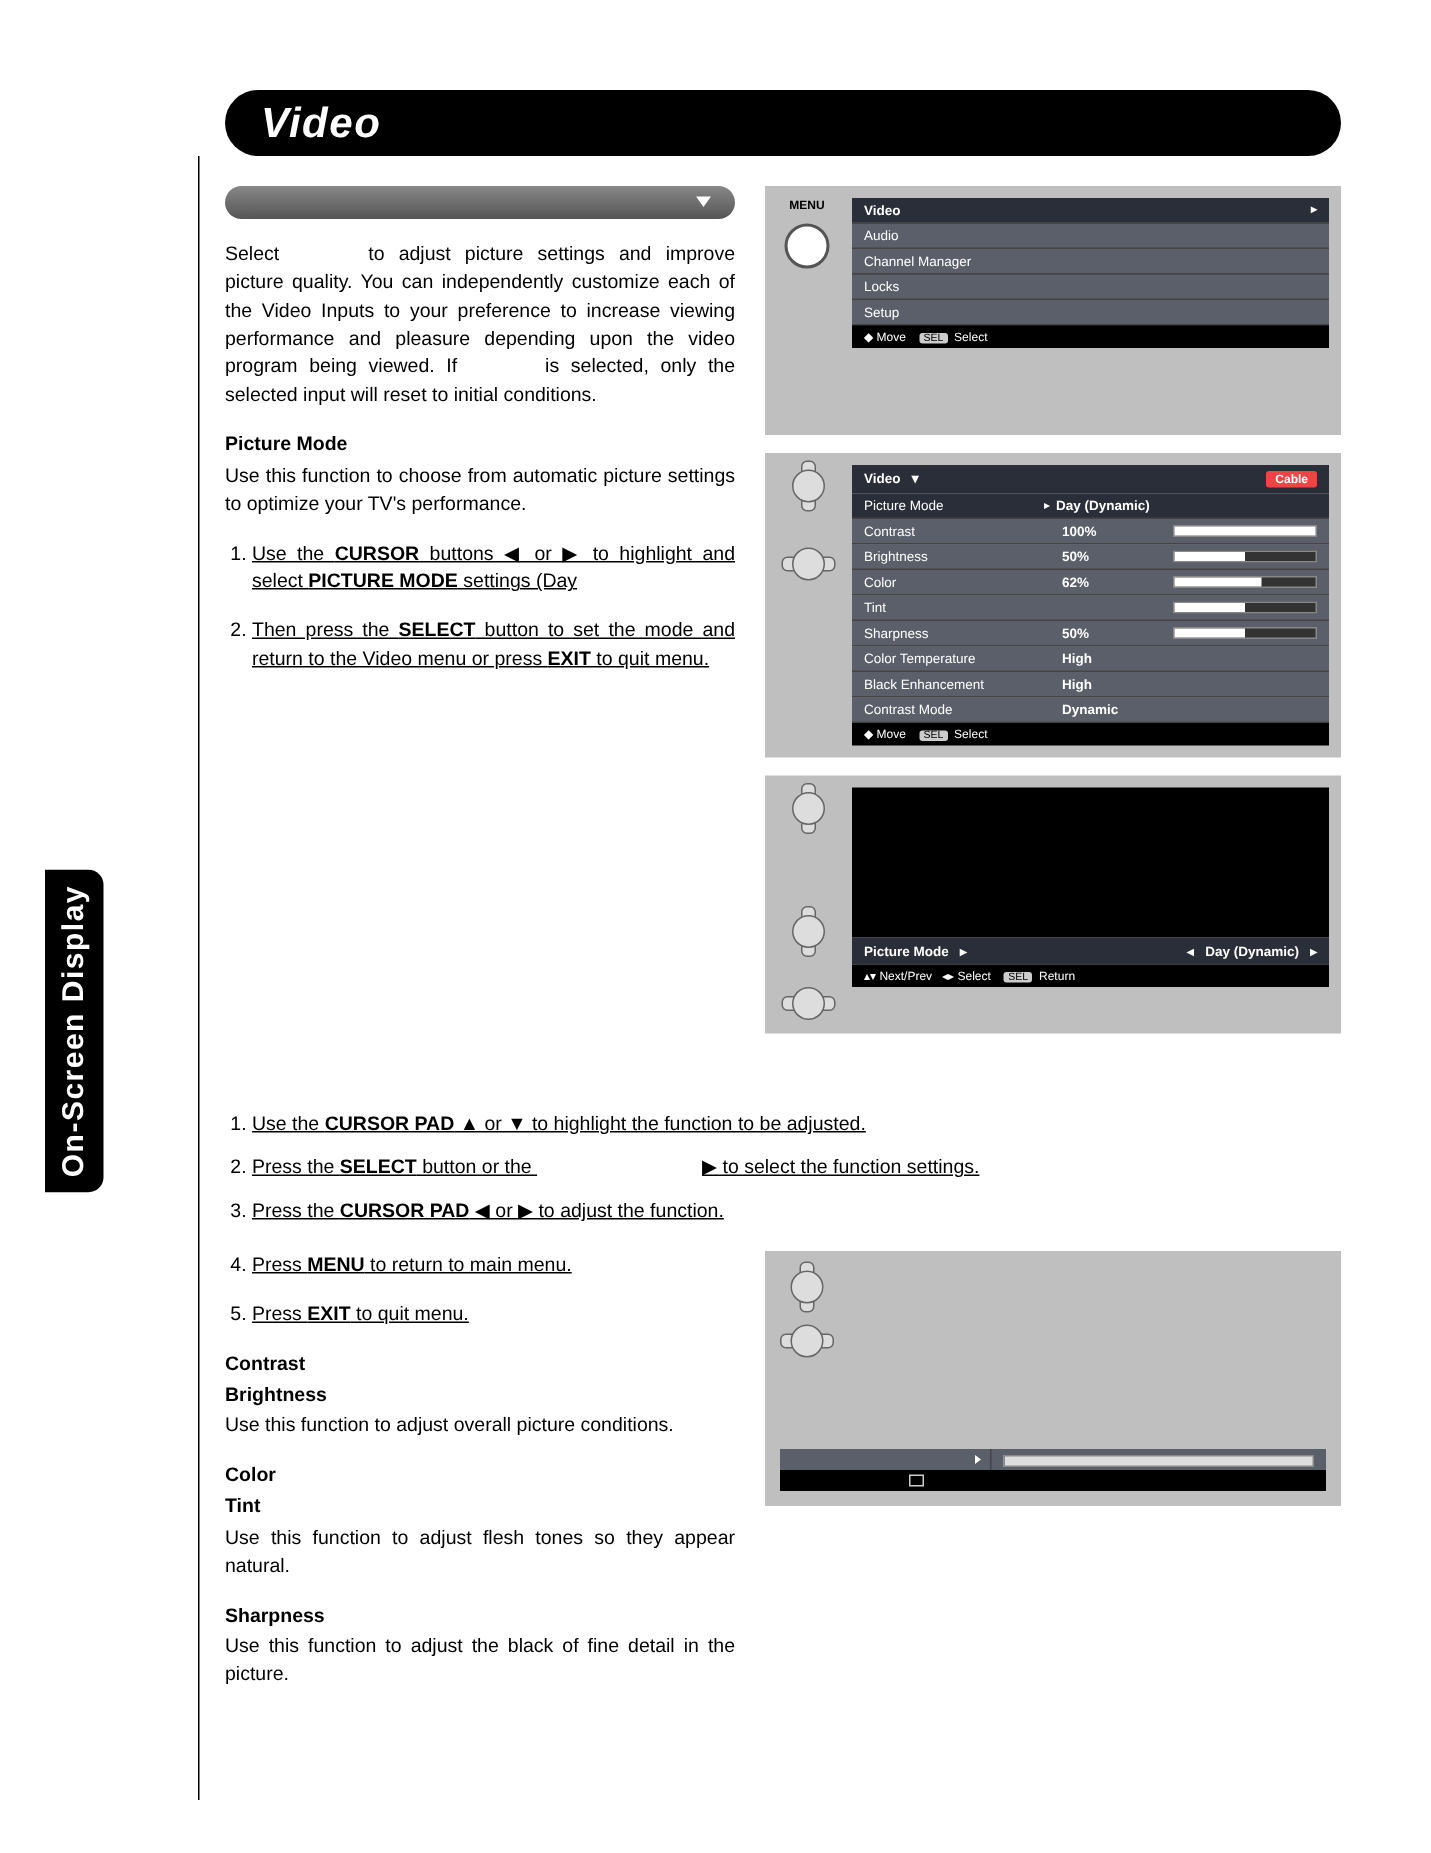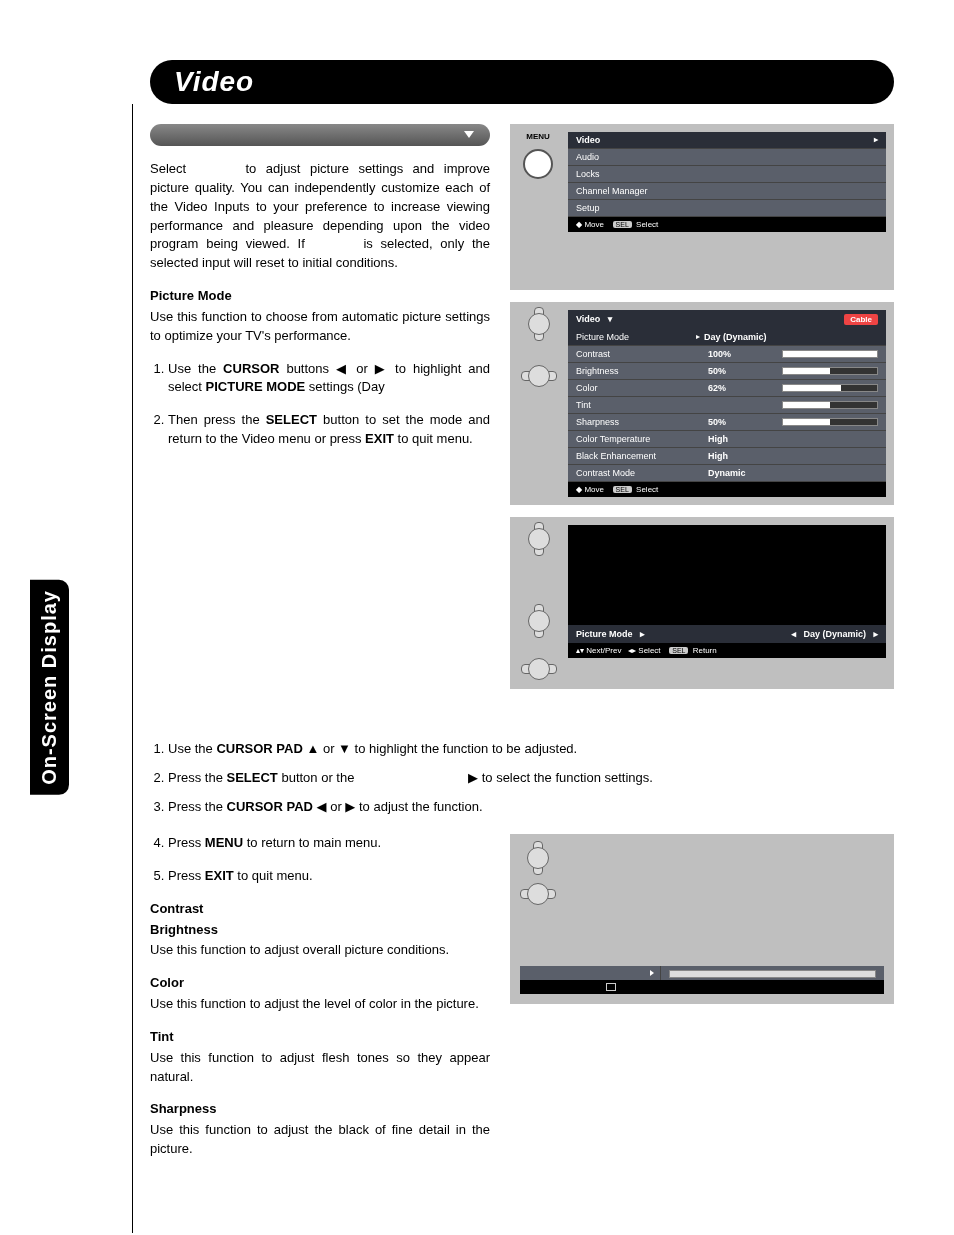--- a/index.html
+++ b/index.html
@@ -8,21 +8,21 @@
 .header-bar { background:#000; color:#fff; border-radius:22px; padding:6px 24px; margin-left:60px; margin-bottom:20px; }
 .header-bar h1 { margin:0; font-size:28px; font-weight:900; font-style:italic; letter-spacing:1px; }
 .content { display:flex; gap:20px; margin-left:60px; }
 .left-col { width:340px; font-size:13px; line-height:1.45; position:relative; }
 .left-col .vline { position:absolute; left:-18px; top:-20px; bottom:-870px; width:1px; background:#000; }
 .pill { background:linear-gradient(to bottom,#888,#555); color:#fff; border-radius:14px; height:22px; position:relative; margin-bottom:14px; }
 .pill .tri { position:absolute; right:16px; top:7px; width:0; height:0; border-left:5px solid transparent; border-right:5px solid transparent; border-top:7px solid #fff; }
 p { margin:0 0 14px; text-align:justify; }
 .subhead { font-weight:900; margin-bottom:2px; }
 ol { margin:0 0 14px 18px; padding:0; }
-ol li { margin-bottom:14px; text-align:justify; }
+ol li { margin-bottom:14px; text-align:justify;text-decoration:underline; }
 .right-col { flex:1; }
 .osd-panel { background:#bfbfbf; padding:8px; margin-bottom:12px; font-size:9px; color:#fff; }
 .osd-inner { display:flex; gap:10px; }
 .remote-col { width:40px; display:flex; flex-direction:column; align-items:center; gap:8px; color:#000; }
 .menu-label { font-size:8px; font-weight:bold; color:#000; }
 .circ-btn { width:26px; height:26px; border:2px solid #555; border-radius:50%; background:#fff; display:inline-block; }
 .dpad { width:34px; height:26px; position:relative; }
 .dpad .c { position:absolute; left:7px; top:3px; width:20px; height:20px; border:1px solid #666; border-radius:50%; background:#ddd; }
 .dpad .h { position:absolute; left:0; top:9px; width:34px; height:8px; border:1px solid #666; border-radius:4px; background:#ddd; }
 .dpad .v { position:absolute; left:13px; top:-3px; width:8px; height:32px; border:1px solid #666; border-radius:4px; background:#ddd; }
@@ -100,24 +100,24 @@
           <div style="flex:1">
             <div class="menu-box">
               <div class="menu-row sel">
                   <span>Video</span>
                   <span class="arrow">▸</span>
                 </div>
               <div class="menu-row">
                   <span>Audio</span>
                 </div>
               <div class="menu-row">
+                  <span>Channel Manager</span>
+                </div>
+              <div class="menu-row">
                   <span>Locks</span>
-                </div>
-              <div class="menu-row">
-                  <span>Channel Manager</span>
                 </div>
               <div class="menu-row">
                   <span>Setup</span>
                 </div>
               <div class="hint-bar">◆ <span>Move</span> &nbsp; <span class="key">SEL</span> <span>Select</span></div>
             </div>
             <div style="height:50px"></div>
           </div>
         </div>
       </div>
@@ -255,21 +255,20 @@
           <li><span>Press </span><b>MENU</b><span> to return to main menu.</span></li>
           <li><span>Press </span><b>EXIT</b><span> to quit menu.</span></li>
         </ol>
 
         <div class="subhead">Contrast</div>
 
         <div class="subhead">Brightness</div>
         <p>Use this function to adjust overall picture conditions.</p>
 
         <div class="subhead">Color</div>
-        <p>Use this function to adjust the level of color in the picture.</p>
 
         <div class="subhead">Tint</div>
         <p>Use this function to adjust flesh tones so they appear natural.</p>
 
         <div class="subhead">Sharpness</div>
         <p>Use this function to adjust the black of fine detail in the picture.</p>
       </div>
 
       <div style="flex:1">
         <div class="osd-simple">

